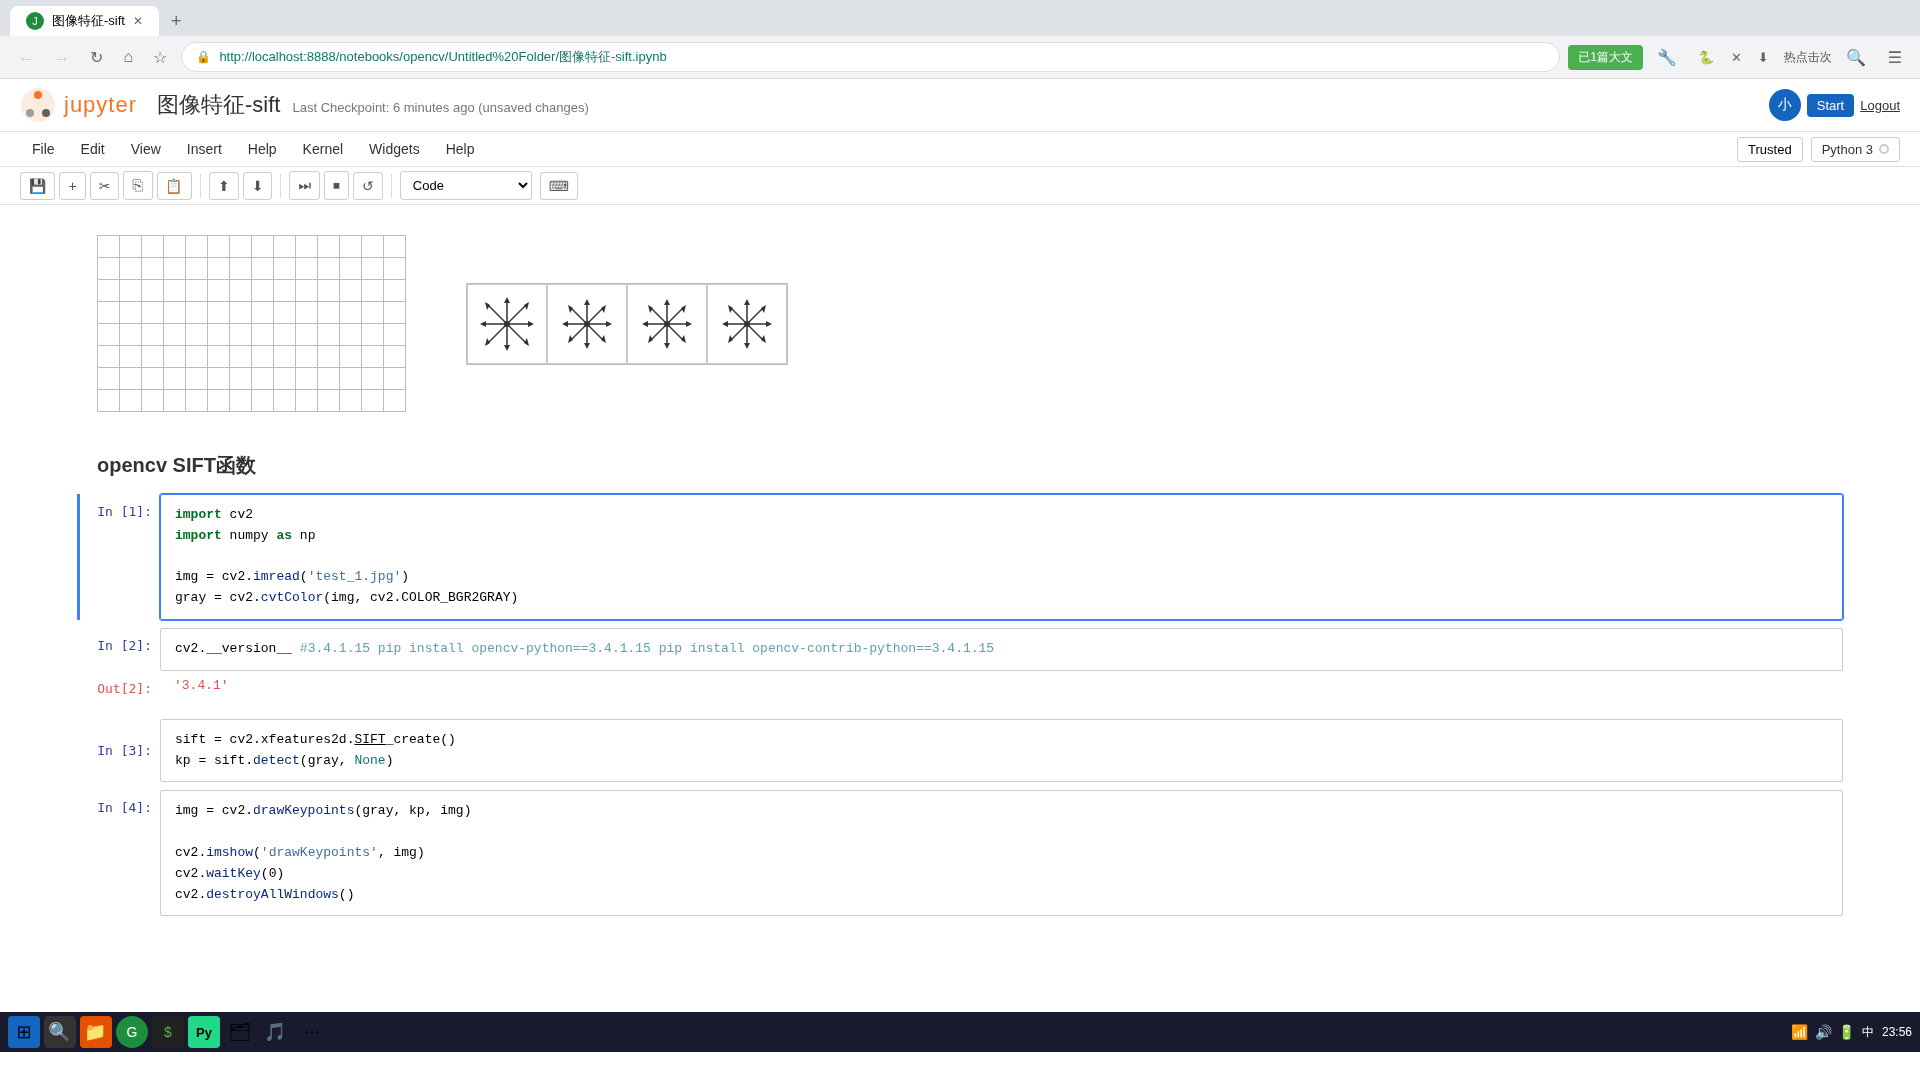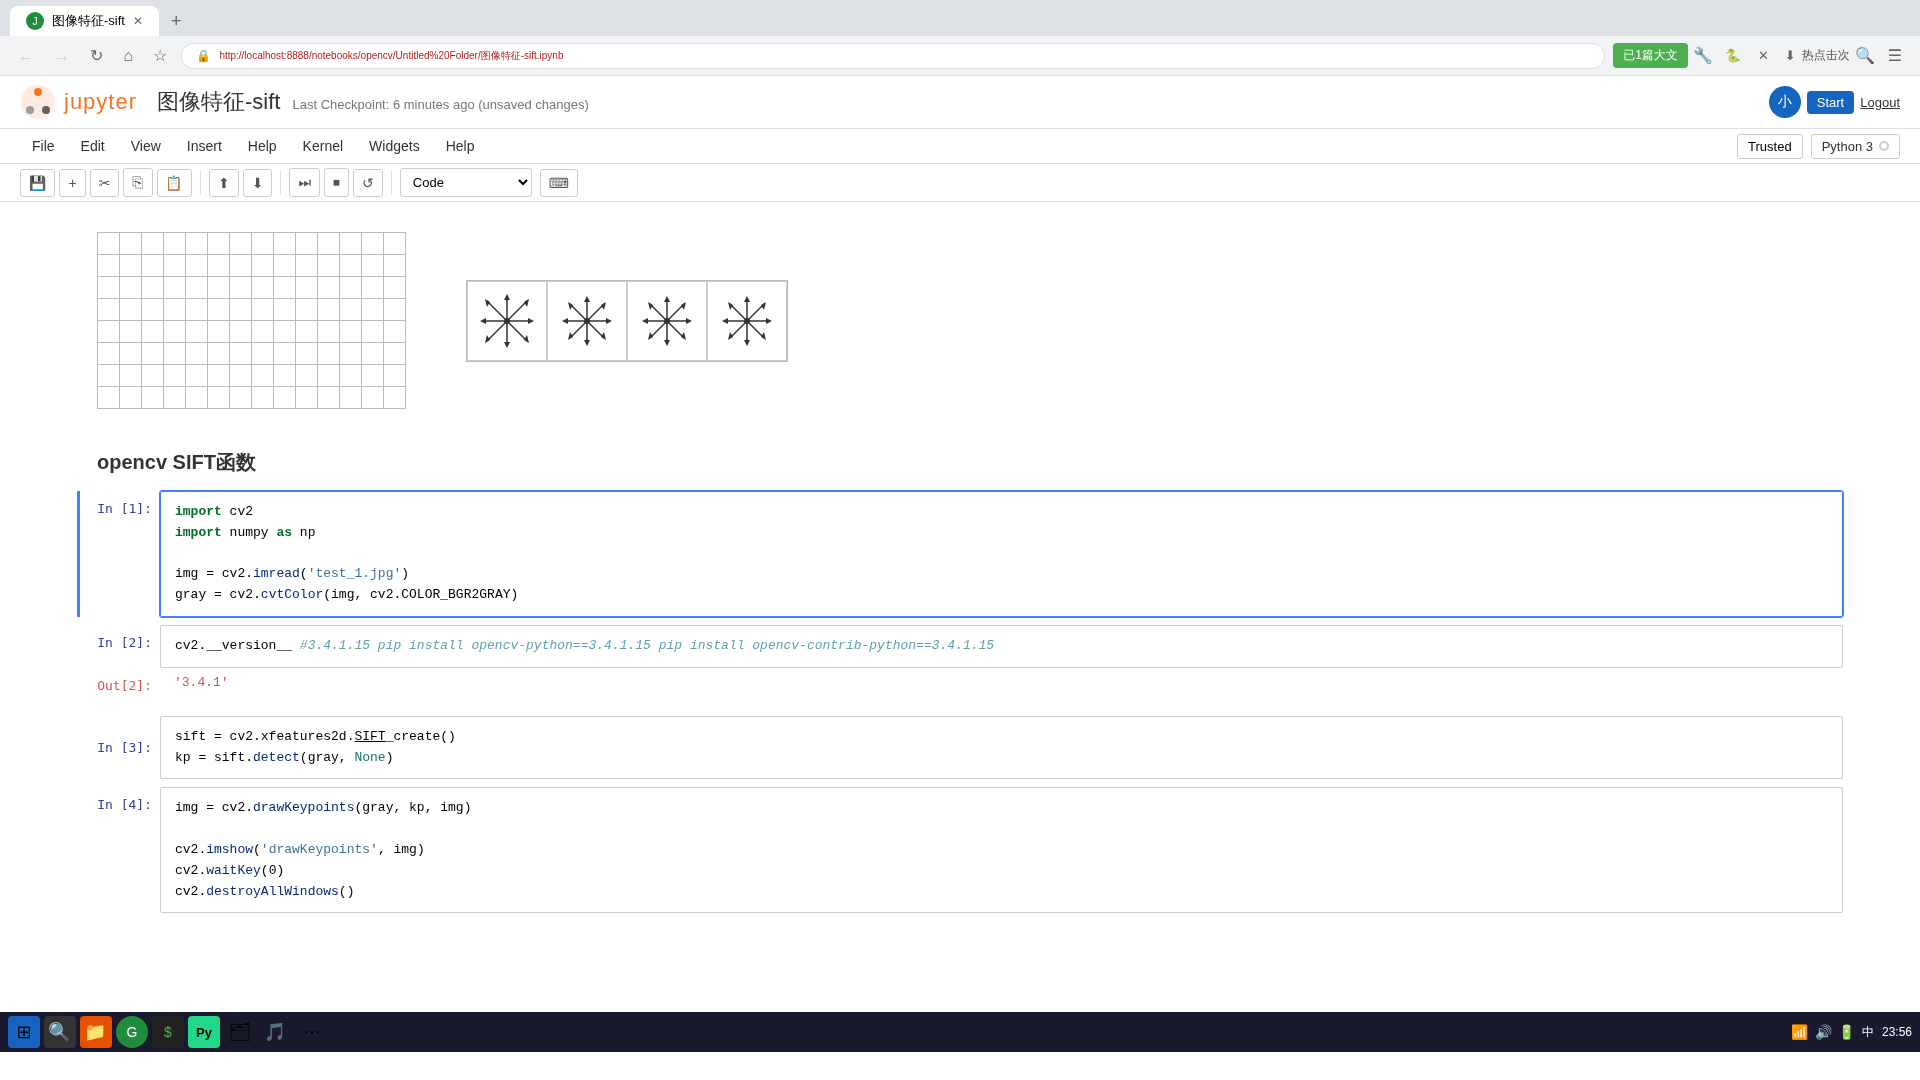--- a/index.html
+++ b/index.html
@@ -9,23 +9,23 @@
     .browser-chrome { background: #f1f3f4; border-bottom: 1px solid #ddd; }
     .tab-bar { display: flex; align-items: center; padding: 6px 10px 0; background: #dee1e6; gap: 4px; }
     .browser-tab { display: flex; align-items: center; background: #fff; border-radius: 8px 8px 0 0; padding: 6px 16px; font-size: 13px; gap: 8px; max-width: 200px; }
     .tab-close { color: #666; cursor: pointer; font-size: 12px; }
     .new-tab { background: none; border: none; font-size: 18px; color: #666; cursor: pointer; padding: 4px 8px; }
     
     .nav-bar { display: flex; align-items: center; padding: 6px 12px; gap: 8px; background: #f1f3f4; }
     .nav-btn { background: none; border: none; color: #666; cursor: pointer; font-size: 16px; padding: 4px 6px; }
     .nav-btn.disabled { color: #ccc; }
     .address-bar { flex: 1; display: flex; align-items: center; background: #fff; border: 1px solid #ddd; border-radius: 20px; padding: 5px 14px; gap: 8px; }
-    .url-text { font-size: 10px; color: #b91c1c; flex: 1; }
+    .url-text { font-size: 13px; color: #0f766e; flex: 1; }
     .ssl-icon { color: #666; font-size: 12px; }
-    .nav-right { display: flex; align-items: center; gap: 0; }
+    .nav-right { display: flex; align-items: center; gap: 9px; }
     .translate-btn { background: #4caf50; color: white; border: none; border-radius: 4px; padding: 4px 10px; font-size: 12px; cursor: pointer; }
     
     
     .jupyter-header { display: flex; align-items: center; padding: 8px 20px; border-bottom: 1px solid #e0e0e0; gap: 20px; }
     .jupyter-logo { display: flex; align-items: center; gap: 8px; font-size: 22px; color: #f37626; font-weight: bold; }
     .notebook-title-area { display: flex; align-items: baseline; gap: 12px; }
     .notebook-title { font-size: 22px; font-weight: normal; color: #333; }
     .checkpoint-info { font-size: 13px; color: #777; }
     .header-right { margin-left: auto; display: flex; align-items: center; gap: 10px; }
     
@@ -59,21 +59,21 @@
     .cell-content { flex: 1; border: 1px solid #ccc; border-radius: 2px; padding: 10px 14px; font-family: 'Courier New', Courier, monospace; font-size: 13px; line-height: 1.6; background: #fff; min-height: 40px; }
     .cell-content.output { border: none; border-radius: 0; padding: 5px 14px; color: #d9534f; background: #fff; }
     
     
     .markdown-cell { padding: 8px 80px 8px 143px; font-size: 15px; color: #333; }
     
     
     .kw { color: #007020; font-weight: bold; }
     .str { color: #4070a0; }
     .func { color: #06287e; }
-    .comment { color: #60a0b0; font-style: italic; }
+    .comment { color: #60a0b0; }
     
     
     .status-bar { position: fixed; bottom: 0; left: 0; right: 0; height: 28px; background: #f5f5f5; border-top: 1px solid #ddd; display: flex; align-items: center; padding: 0 10px; gap: 20px; font-size: 12px; color: #555; }
     .status-bar .notification { background: #ffeb3b; padding: 2px 6px; border-radius: 3px; font-size: 11px; }
     
     
     .taskbar { position: fixed; bottom: 28px; left: 0; right: 0; height: 40px; background: #1a1a2e; display: flex; align-items: center; padding: 0 8px; gap: 4px; }
     .taskbar-icon { width: 32px; height: 32px; border-radius: 4px; display: flex; align-items: center; justify-content: center; cursor: pointer; }
     .taskbar-icon svg, .taskbar-icon span { font-size: 18px; }
     .taskbar-right { margin-left: auto; display: flex; align-items: center; gap: 8px; font-size: 12px; color: #fff; }

